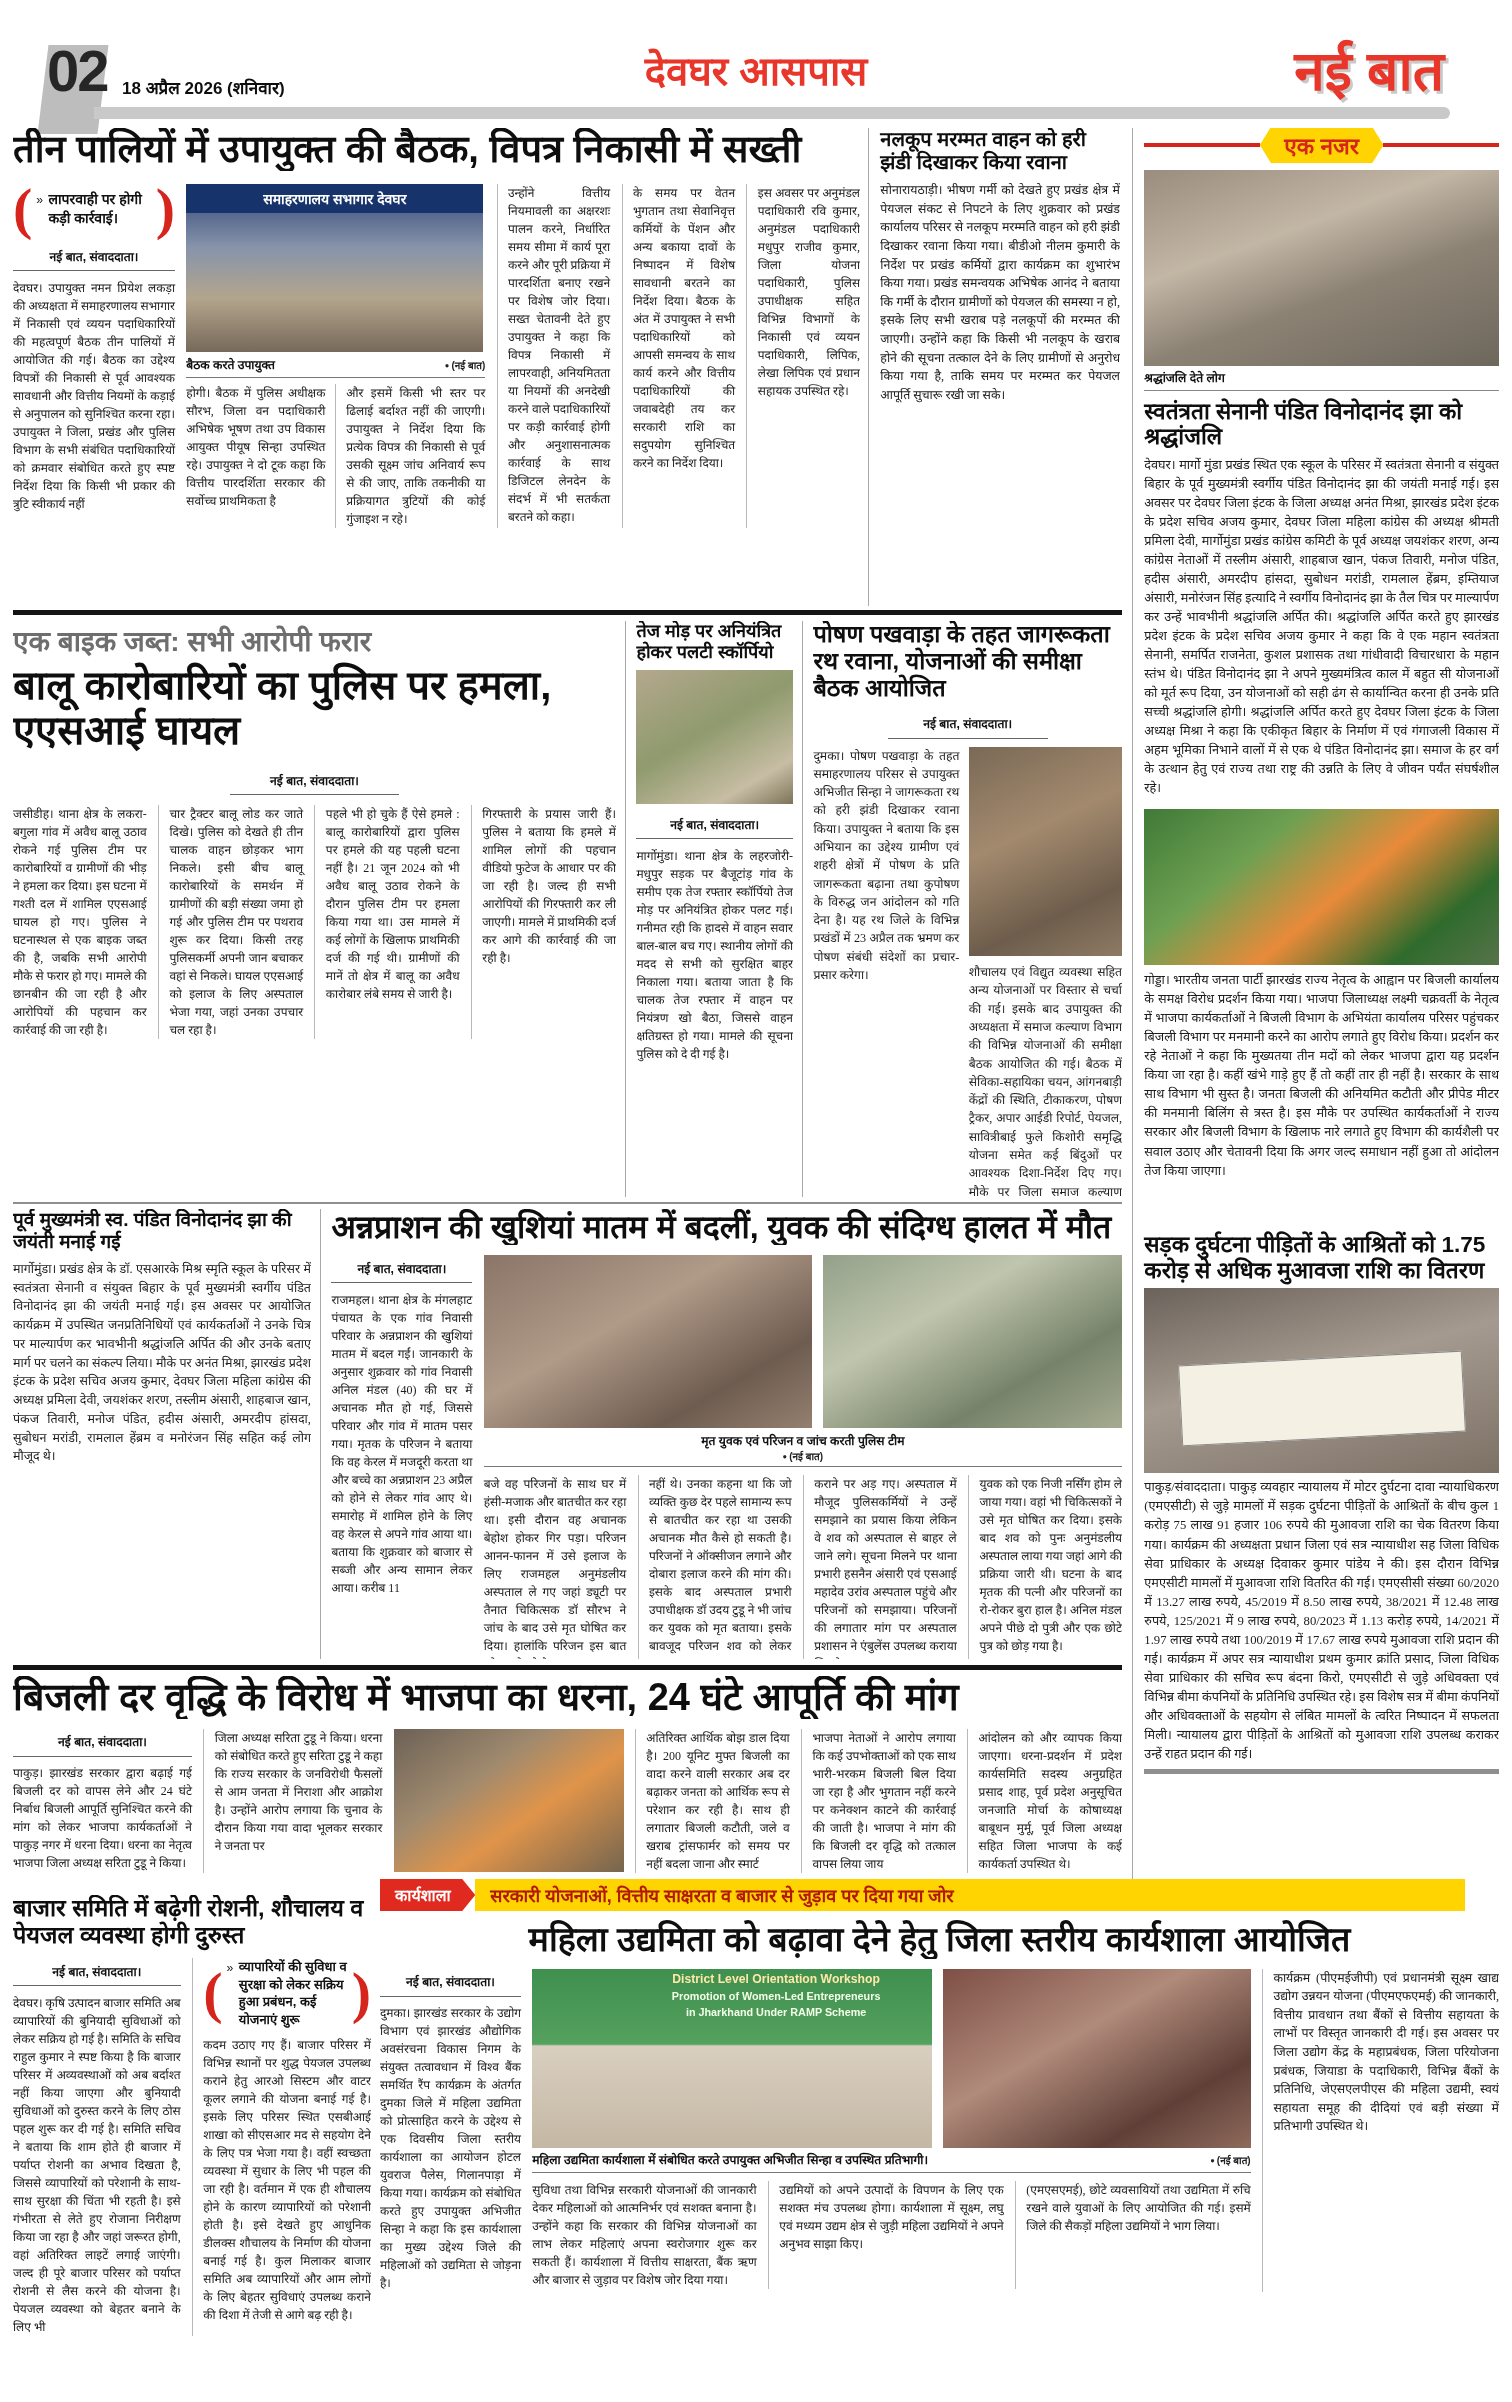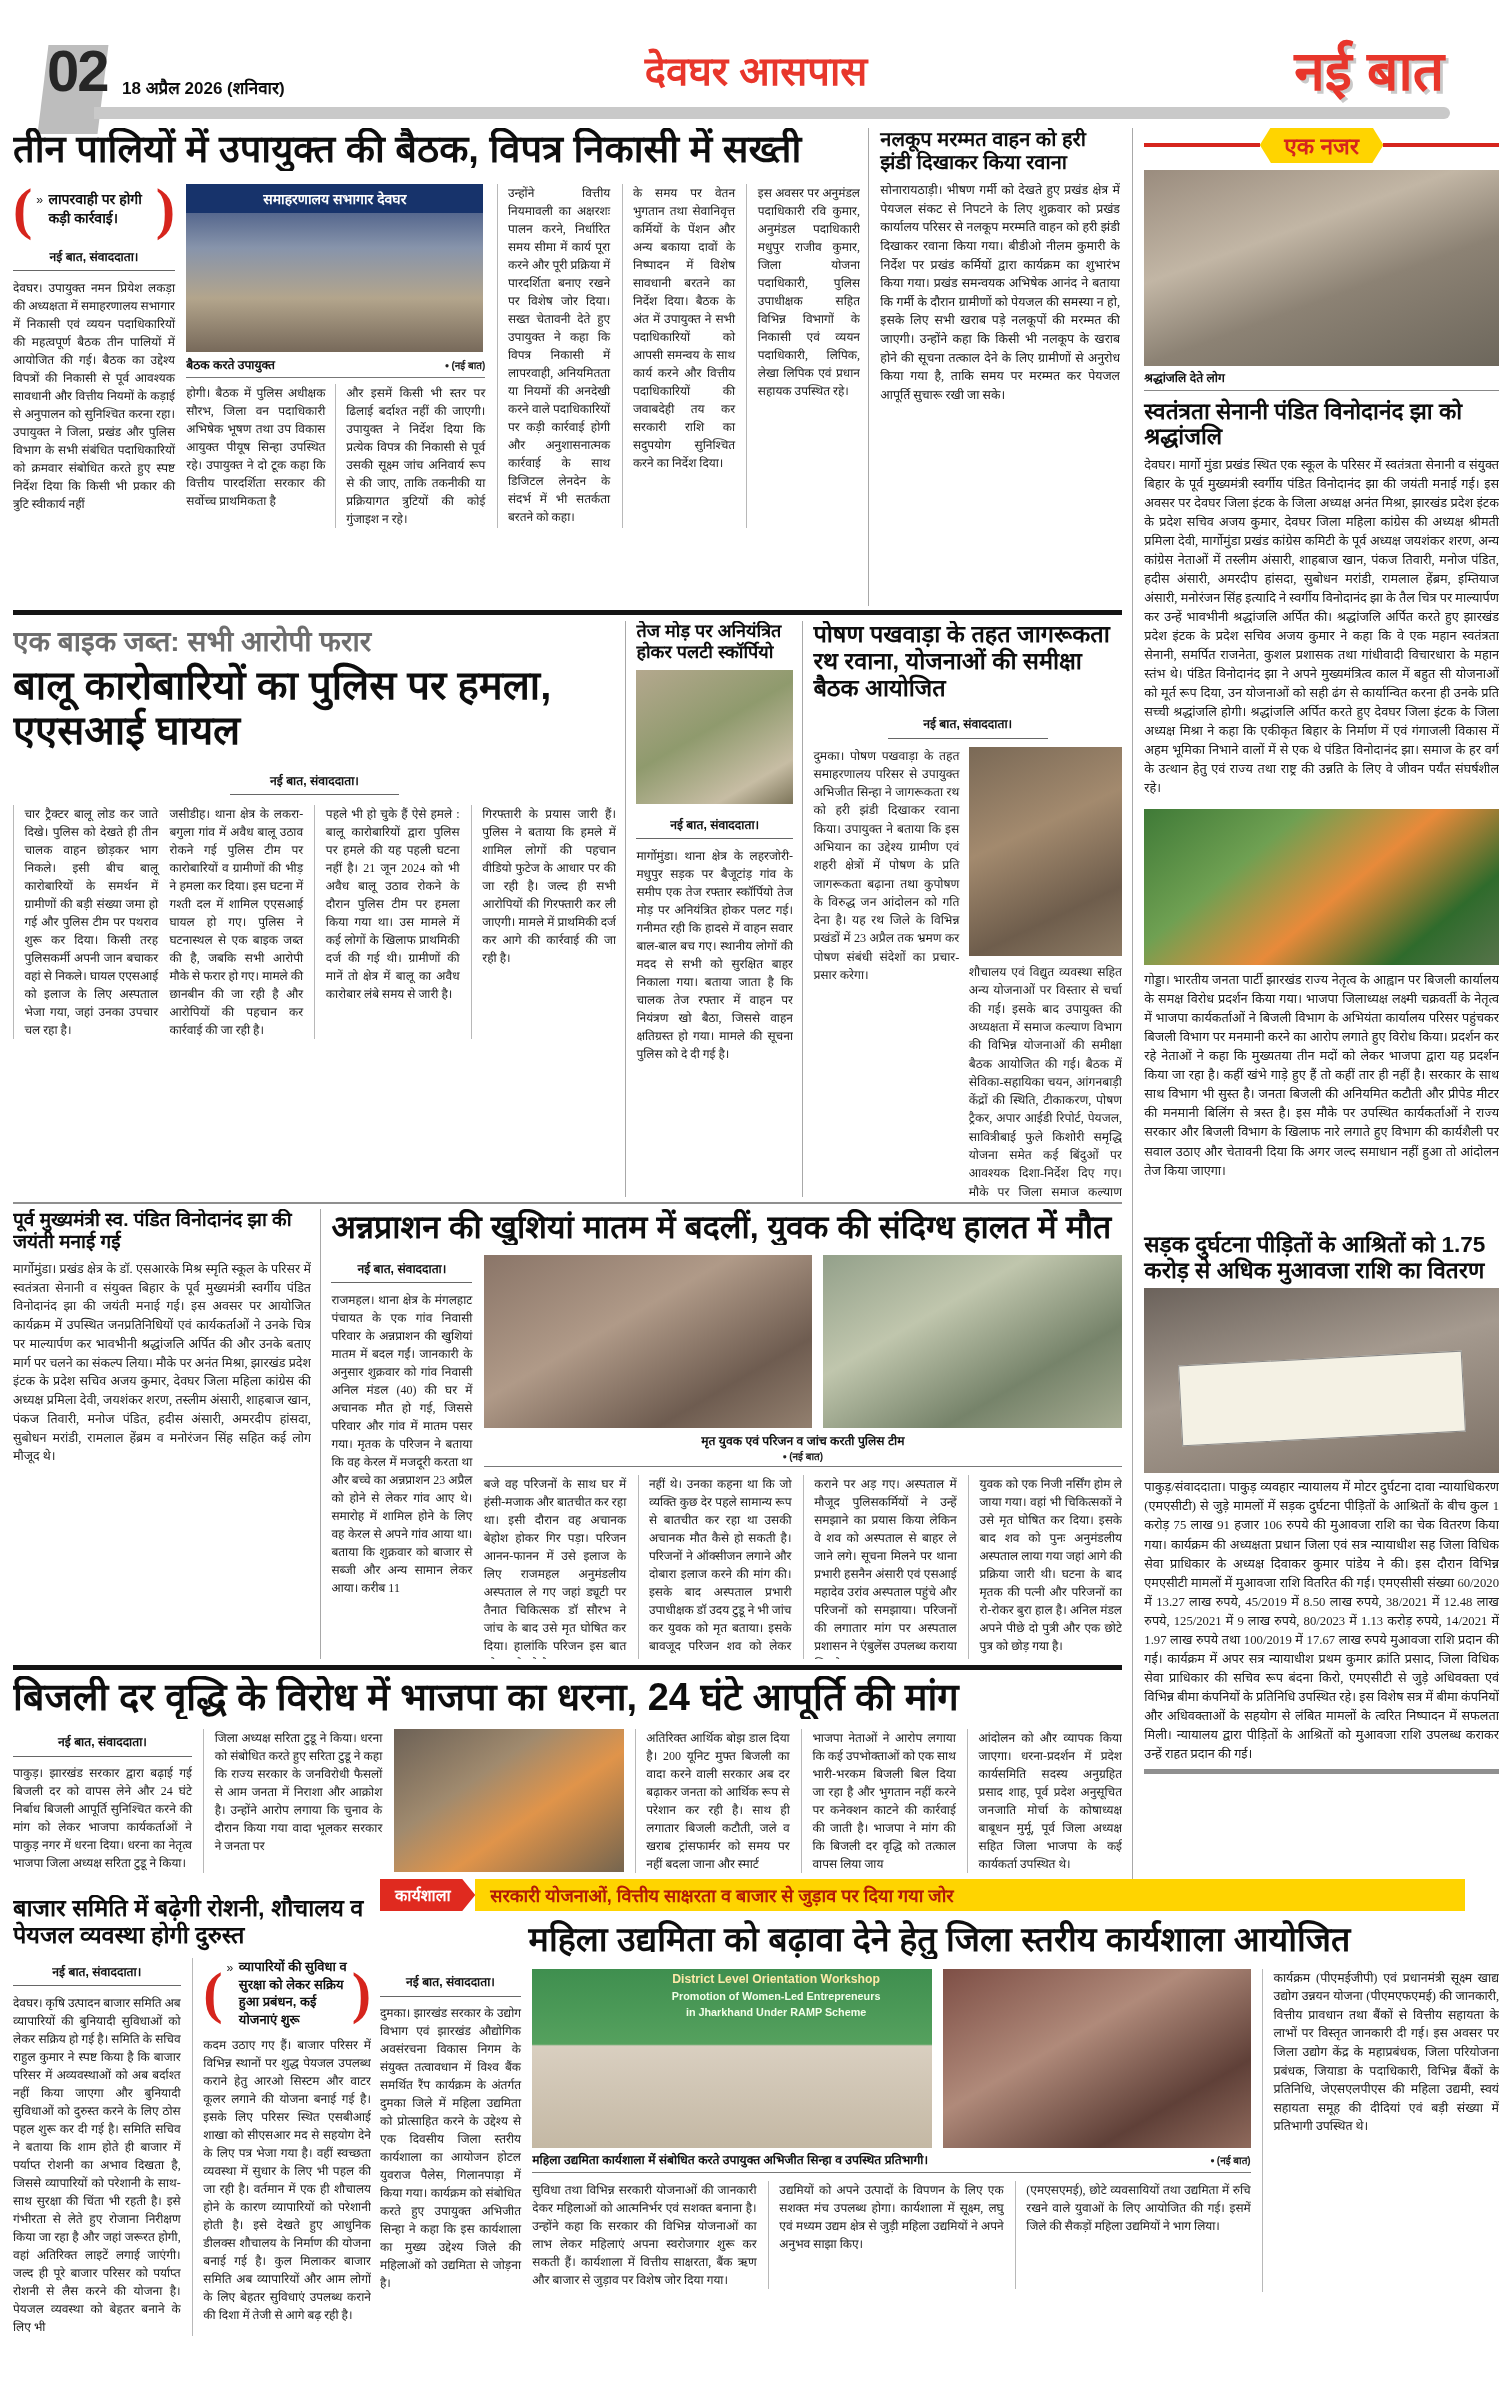--- a/index.html
+++ b/index.html
@@ -190,22 +190,22 @@
 
   <div class="rule-heavy" style="left:13px;top:610px;width:1109px;height:4.7px;"></div>
   <div class="rule-gray" style="left:13px;top:1202px;width:1109px;height:1.9px;"></div>
   <div class="rule-heavy" style="left:13px;top:1665px;width:1109px;height:4.7px;"></div>
 
   <div class="art" id="art-balu">
     <div class="kicker nowrap">एक बाइक जब्त: सभी आरोपी फरार</div>
     <div class="hl">बालू कारोबारियों का पुलिस पर हमला, एएसआई घायल</div>
     <div class="byline" style="width:169px;margin:13px auto 9.4px auto;">नई बात, संवाददाता।</div>
     <div class="cols">
+      <div class="body-txt" style="flex:1;font-size:12px;">जसीडीह। थाना क्षेत्र के लकरा-बगुला गांव में अवैध बालू उठाव रोकने गई पुलिस टीम पर कारोबारियों व ग्रामीणों की भीड़ ने हमला कर दिया। इस घटना में गश्ती दल में शामिल एएसआई घायल हो गए। पुलिस ने घटनास्थल से एक बाइक जब्त की है, जबकि सभी आरोपी मौके से फरार हो गए। मामले की छानबीन की जा रही है और आरोपियों की पहचान कर कार्रवाई की जा रही है।</div>
       <div class="body-txt vr" style="flex:1;font-size:12px;">चार ट्रैक्टर बालू लोड कर जाते दिखे। पुलिस को देखते ही तीन चालक वाहन छोड़कर भाग निकले। इसी बीच बालू कारोबारियों के समर्थन में ग्रामीणों की बड़ी संख्या जमा हो गई और पुलिस टीम पर पथराव शुरू कर दिया। किसी तरह पुलिसकर्मी अपनी जान बचाकर वहां से निकले। घायल एएसआई को इलाज के लिए अस्पताल भेजा गया, जहां उनका उपचार चल रहा है।</div>
-      <div class="body-txt" style="flex:1;font-size:12px;">जसीडीह। थाना क्षेत्र के लकरा-बगुला गांव में अवैध बालू उठाव रोकने गई पुलिस टीम पर कारोबारियों व ग्रामीणों की भीड़ ने हमला कर दिया। इस घटना में गश्ती दल में शामिल एएसआई घायल हो गए। पुलिस ने घटनास्थल से एक बाइक जब्त की है, जबकि सभी आरोपी मौके से फरार हो गए। मामले की छानबीन की जा रही है और आरोपियों की पहचान कर कार्रवाई की जा रही है।</div>
       <div class="body-txt vr" style="flex:1;font-size:12px;">पहले भी हो चुके हैं ऐसे हमले : बालू कारोबारियों द्वारा पुलिस पर हमले की यह पहली घटना नहीं है। 21 जून 2024 को भी अवैध बालू उठाव रोकने के दौरान पुलिस टीम पर हमला किया गया था। उस मामले में कई लोगों के खिलाफ प्राथमिकी दर्ज की गई थी। ग्रामीणों की मानें तो क्षेत्र में बालू का अवैध कारोबार लंबे समय से जारी है।</div>
       <div class="body-txt vr" style="flex:1;font-size:12px;">गिरफ्तारी के प्रयास जारी हैं। पुलिस ने बताया कि हमले में शामिल लोगों की पहचान वीडियो फुटेज के आधार पर की जा रही है। जल्द ही सभी आरोपियों की गिरफ्तारी कर ली जाएगी। मामले में प्राथमिकी दर्ज कर आगे की कार्रवाई की जा रही है।</div>
     </div>
   </div>
 
   <div class="art" id="art-scorpio">
     <div class="hl">तेज मोड़ पर अनियंत्रित होकर पलटी स्कॉर्पियो</div>
     <div class="photo" id="scorpio-photo"></div>
     <div class="byline" style="margin-top:7.5px;">नई बात, संवाददाता।</div>
     <div class="body-txt" style="font-size:12px;">मार्गोमुंडा। थाना क्षेत्र के लहरजोरी-मधुपुर सड़क पर बैजूटांड़ गांव के समीप एक तेज रफ्तार स्कॉर्पियो तेज मोड़ पर अनियंत्रित होकर पलट गई। गनीमत रही कि हादसे में वाहन सवार बाल-बाल बच गए। स्थानीय लोगों की मदद से सभी को सुरक्षित बाहर निकाला गया। बताया जाता है कि चालक तेज रफ्तार में वाहन पर नियंत्रण खो बैठा, जिससे वाहन क्षतिग्रस्त हो गया। मामले की सूचना पुलिस को दे दी गई है।</div>

